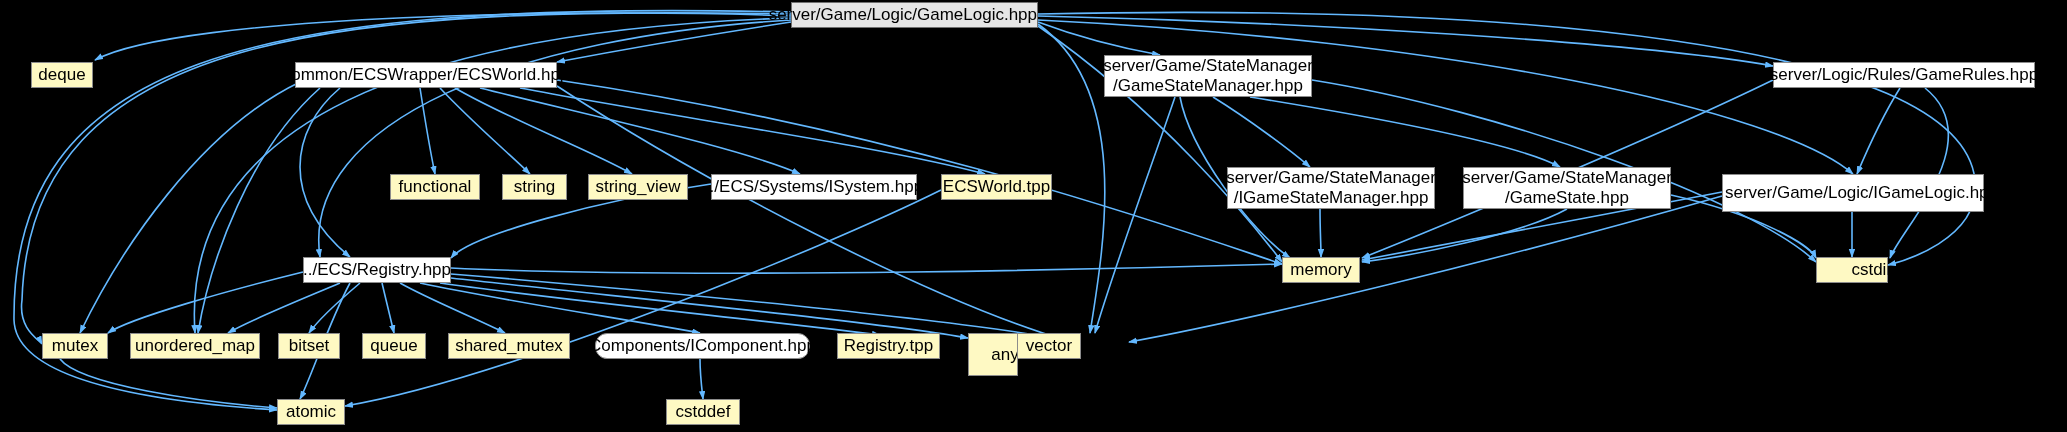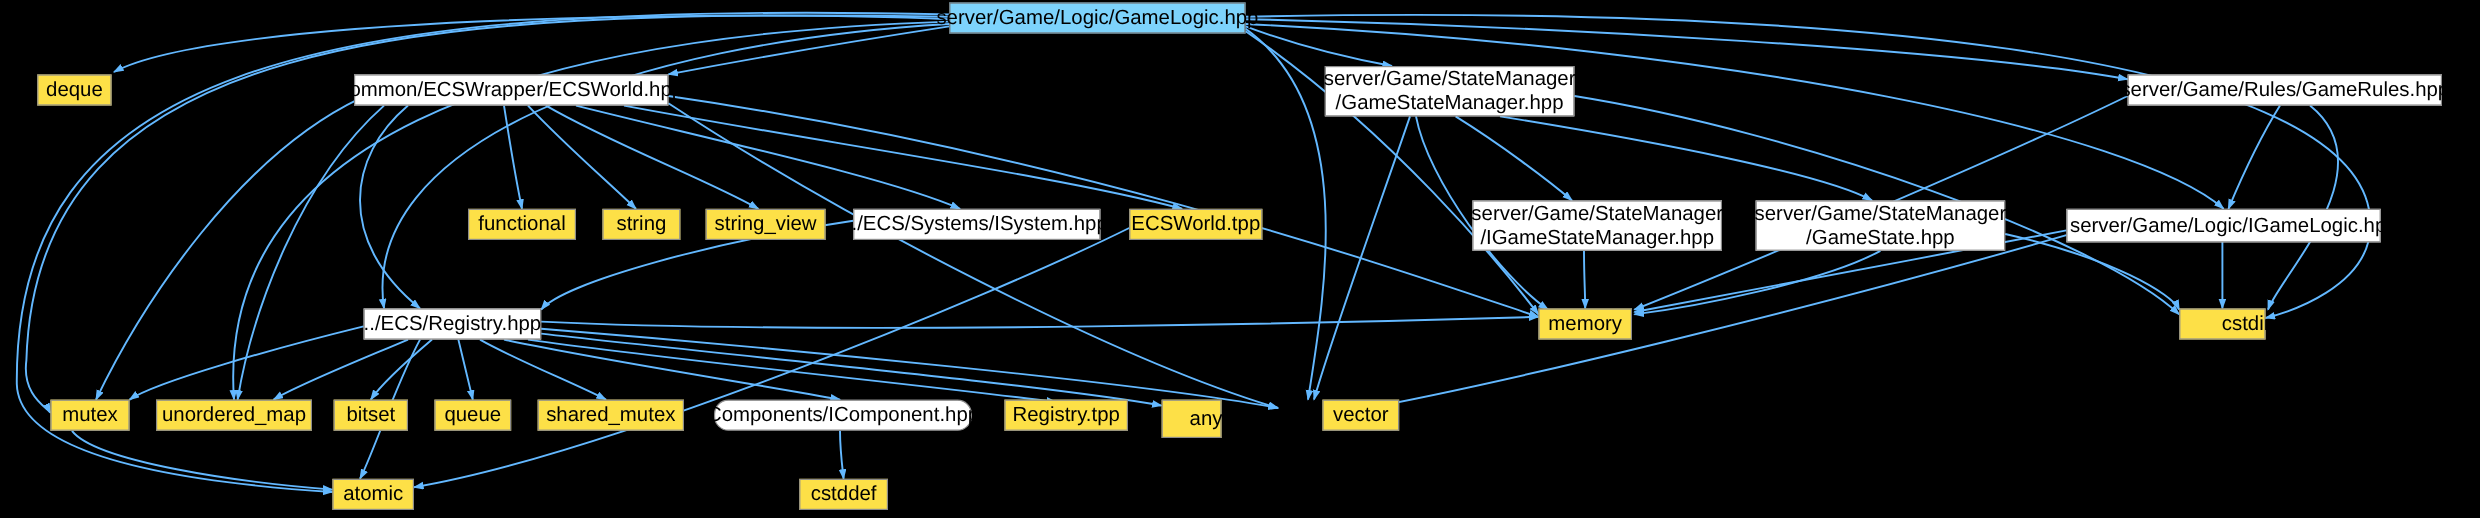--- a/index.html
+++ b/index.html
@@ -18,23 +18,23 @@
     align-items:center;
     justify-content:center;
     text-align:center;
     border:1px solid #808080;
     color:#000000;
     font-size:17px;
     line-height:20px;
     white-space:pre;
     letter-spacing:0px;
   }
-  .node.sys{background:#fde047;border-color:#8c8c8c;}
+  .node.sys{background:#fef9c3;border-color:#8c8c8c;}
   .node.proj{background:#ffffff;border-color:#8c8c8c;text-align:center;}
-  .node.root{background:#7dd3fc;border-color:#707070;}
+  .node.root{background:#e5e5e5;border-color:#707070;justify-content:flex-end;}
   .node span{pointer-events:none;}
 </style>
 </head>
 <body>
 
 <div id="graph-root">
   <svg id="edges" viewBox="0 0 2067 432">
     <defs>
       <marker id="arrow" markerWidth="10" markerHeight="10" refX="8" refY="3.2" orient="auto" markerUnits="userSpaceOnUse">
         <path d="M0,0 L9,3.2 L0,6.4 z" fill="#63b8ff"></path>
@@ -93,39 +93,39 @@
         <path d="M 60,359 C 80,385 200,402 277,408" marker-end="url(#arrow)"></path>
         <path d="M 941,190 C 820,250 500,380 345,406" marker-end="url(#arrow)"></path>
       </g>
   </svg>
   <div id="node-layer">
       <div class="node root" style="left: 791px; top: 2px; width: 247px; height: 26px;"><span>server/Game/Logic/GameLogic.hpp</span></div>
       <div class="node sys" style="left: 31px; top: 62px; width: 62px; height: 26px;"><span>deque</span></div>
       <div class="node proj" style="left: 295px; top: 62px; width: 262px; height: 26px;"><span>common/ECSWrapper/ECSWorld.hpp</span></div>
       <div class="node proj" style="left: 1104px; top: 55px; width: 208px; height: 42px;"><span>server/Game/StateManager
 /GameStateManager.hpp</span></div>
-      <div class="node proj" style="left: 1773px; top: 62px; width: 262px; height: 26px;"><span>server/Game/Rules/GameRules.hpp</span></div>
+      <div class="node proj" style="left: 1773px; top: 62px; width: 262px; height: 26px;"><span>server/Logic/Rules/GameRules.hpp</span></div>
       <div class="node sys" style="left: 390px; top: 174px; width: 90px; height: 26px;"><span>functional</span></div>
       <div class="node sys" style="left: 502px; top: 174px; width: 65px; height: 26px;"><span>string</span></div>
       <div class="node sys" style="left: 588px; top: 174px; width: 100px; height: 26px;"><span>string_view</span></div>
       <div class="node proj" style="left: 711px; top: 174px; width: 206px; height: 26px;"><span>../ECS/Systems/ISystem.hpp</span></div>
       <div class="node sys" style="left: 941px; top: 174px; width: 111px; height: 26px;"><span>ECSWorld.tpp</span></div>
       <div class="node proj" style="left: 1227px; top: 167px; width: 208px; height: 42px;"><span>server/Game/StateManager
 /IGameStateManager.hpp</span></div>
       <div class="node proj" style="left: 1463px; top: 167px; width: 208px; height: 42px;"><span>server/Game/StateManager
 /GameState.hpp</span></div>
-      <div class="node proj" style="left: 1722px; top: 174px; width: 262px; height: 28px; padding-left: 17px;"><span>server/Game/Logic/IGameLogic.hpp</span></div>
+      <div class="node proj" style="left: 1722px; top: 174px; width: 262px; height: 38px; padding-left: 17px;"><span>server/Game/Logic/IGameLogic.hpp</span></div>
       <div class="node proj" style="left: 303px; top: 257px; width: 148px; height: 26px;"><span>../ECS/Registry.hpp</span></div>
       <div class="node sys" style="left: 1282px; top: 257px; width: 78px; height: 26px;"><span>memory</span></div>
       <div class="node sys" style="left: 1816px; top: 257px; width: 72px; height: 26px; padding-left: 48px;"><span>cstdint</span></div>
       <div class="node sys" style="left: 42px; top: 333px; width: 66px; height: 26px;"><span>mutex</span></div>
       <div class="node sys" style="left: 130px; top: 333px; width: 130px; height: 26px;"><span>unordered_map</span></div>
       <div class="node sys" style="left: 278px; top: 333px; width: 62px; height: 26px;"><span>bitset</span></div>
       <div class="node sys" style="left: 362px; top: 333px; width: 64px; height: 26px;"><span>queue</span></div>
       <div class="node sys" style="left: 448px; top: 333px; width: 122px; height: 26px;"><span>shared_mutex</span></div>
       <div class="node proj" style="left: 595px; top: 333px; width: 215px; height: 26px; border-radius: 12px;"><span>Components/IComponent.hpp</span></div>
       <div class="node sys" style="left: 837px; top: 333px; width: 103px; height: 26px;"><span>Registry.tpp</span></div>
-      <div class="node sys" style="left: 968px; top: 333px; width: 50px; height: 32px; padding-left: 24px;"><span>any</span></div>
-      <div class="node sys" style="left: 1102px; top: 333px; width: 64px; height: 26px;"><span>vector</span></div>
+      <div class="node sys" style="left: 968px; top: 333px; width: 50px; height: 43px; padding-left: 24px;"><span>any</span></div>
+      <div class="node sys" style="left: 1017px; top: 333px; width: 64px; height: 26px;"><span>vector</span></div>
       <div class="node sys" style="left: 277px; top: 399px; width: 68px; height: 26px; text-align: right;"><span>atomic</span></div>
       <div class="node sys" style="left: 666px; top: 399px; width: 74px; height: 26px;"><span>cstddef</span></div>
     </div>
 </div>
 
 </body></html>

